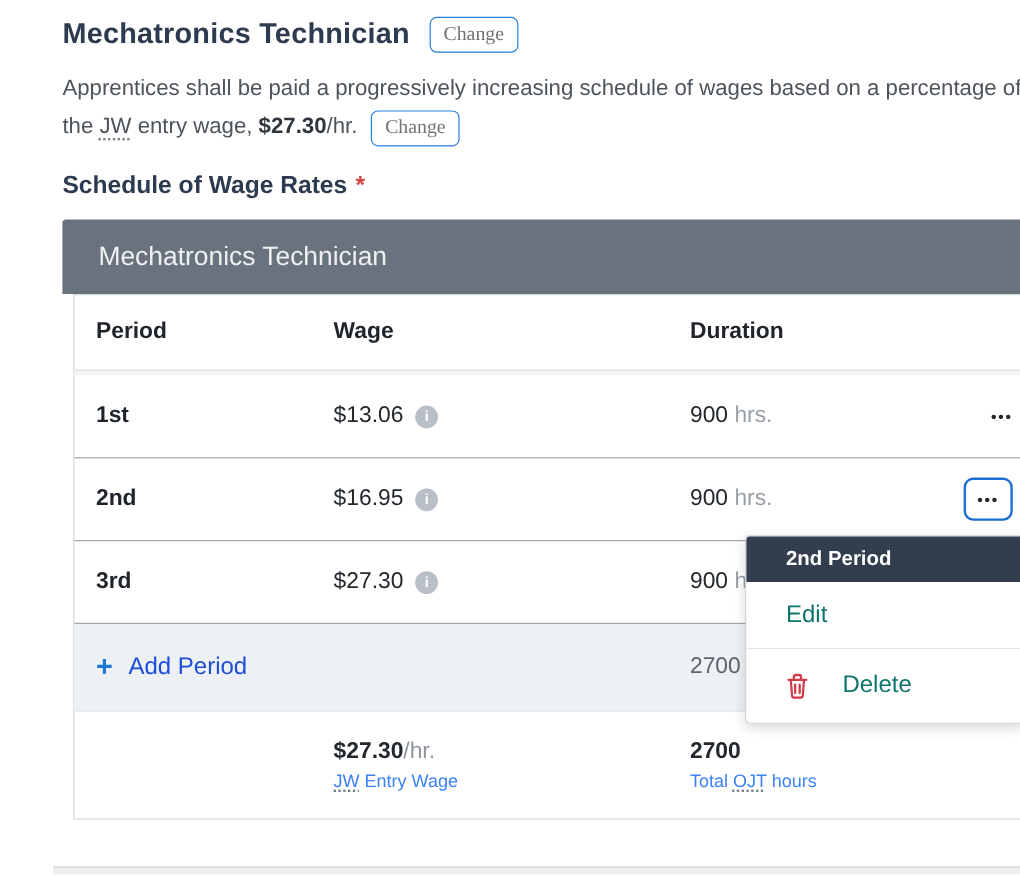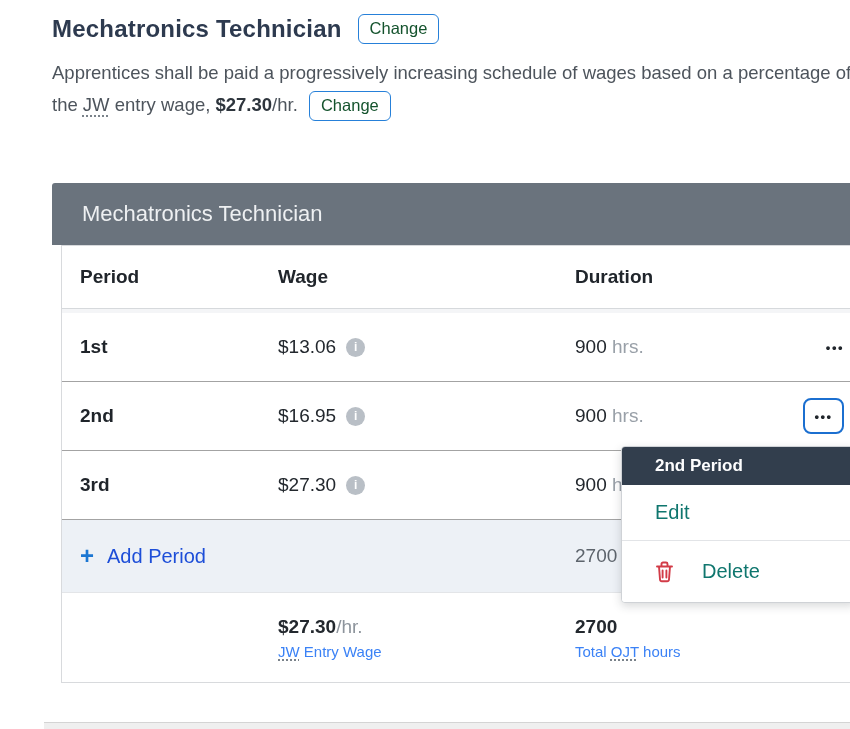--- a/index.html
+++ b/index.html
@@ -3,23 +3,23 @@
 <meta charset="utf-8">
 <style>
   * { margin:0; padding:0; box-sizing:border-box; }
   html,body { width:850px; height:729px; background:#ffffff;
     font-family:"Liberation Sans","DejaVu Sans",sans-serif; }
   .stage { position:relative; width:850px; height:729px; overflow:hidden; background:#fff;margin-left:44px; }
 
   
   .title-row { position:absolute; left:8px; top:14px; display:flex; align-items:center; gap:16px; }
   .page-title { font-size:24px; font-weight:700; color:#2d3a4f; letter-spacing:.2px; }
-  .btn-change { display:inline-block; background:#fff; border:1.5px solid #2680d9; color:#14532d;
+  .btn-change { display:inline-block; background:#fff; border:1.5px solid #2680d9; color:#737373;
     border-radius:6px; font-size:16.5px; padding:2px 11px 4px; cursor:pointer; line-height:1.35;
-    font-family:Liberation Sans, sans-serif; }
+    font-family:Liberation Serif, serif; }
   .intro { position:absolute; left:8px; top:57px; width:805px; font-size:18.5px; line-height:32px;
     color:#4d545c; }
   .intro .jw-dotted { text-decoration:underline dotted 2px #7a828a; text-underline-offset:4px; }
   .intro b { color:#2e353d; font-weight:700; }
   .intro .btn-change { margin-left:6px; }
 
   .section-heading { position:absolute; left:8px; top:143px; font-size:20.5px; font-weight:700;
     color:#2d3a4f; }
   .req-star { color:#d64541; margin-left:7px; font-weight:700; }
 
@@ -81,20 +81,23 @@
 
 <div class="stage">
 
   <div class="title-row">
     <span class="page-title">Mechatronics Technician</span>
     <button class="btn-change">Change</button>
   </div>
 
   <p class="intro"><span>Apprentices shall be paid a progressively increasing schedule of wages based on a percentage of the </span><span class="jw-dotted">JW</span><span> entry wage, </span><b>$27.30</b><span>/hr.</span> <button class="btn-change">Change</button></p>
 
+  <div class="section-heading">
+    <span>Schedule of Wage Rates</span><span class="req-star">*</span>
+  </div>
 
   <div class="panel-header">
     <span>Mechatronics Technician</span>
   </div>
 
   <div class="wage-table">
 
     <div class="trow thead-row">
       <div class="cell c1">Period</div>
       <div class="cell">Wage</div>

